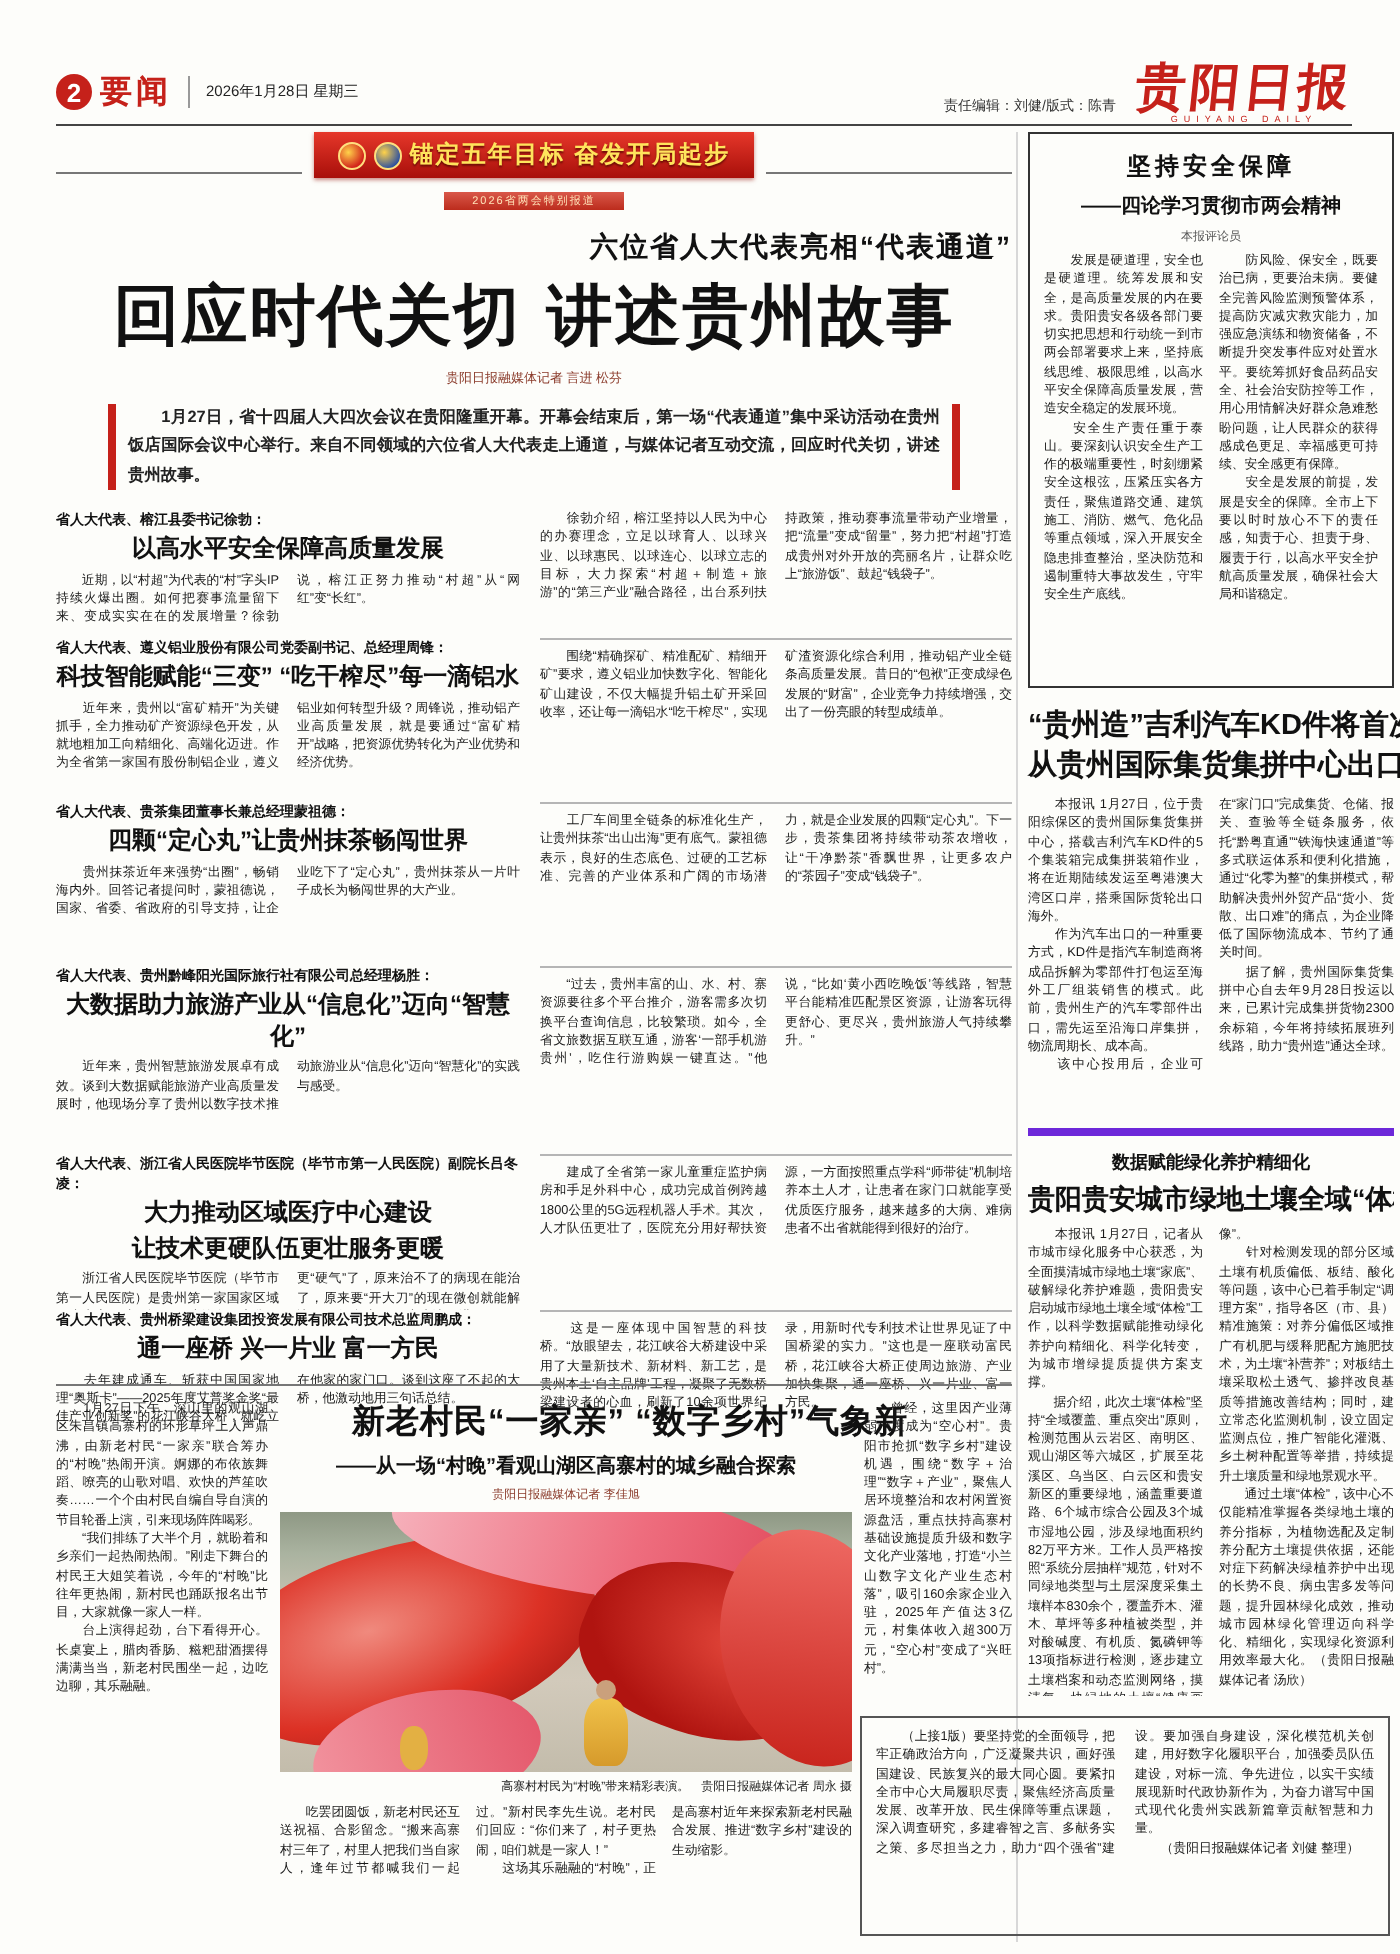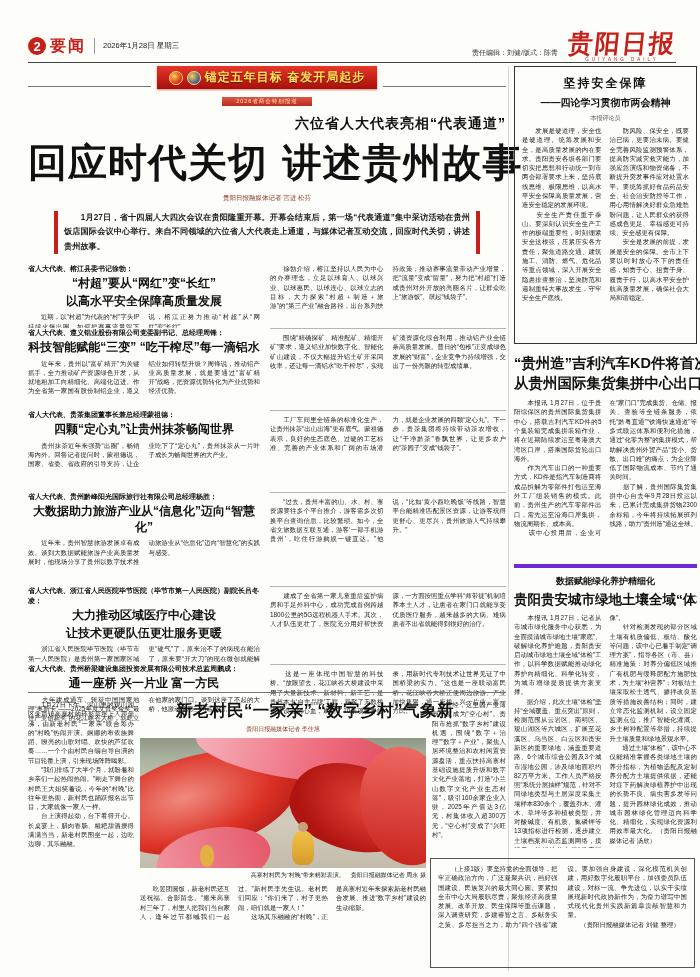--- a/index.html
+++ b/index.html
@@ -31,21 +31,21 @@
                background:linear-gradient(180deg,#e6372a,#a80f0a);padding:3px 12px;
                box-shadow:0 1px 2px rgba(150,20,10,.5);}
   .emblem{width:12px;height:12px;border-radius:50%;display:inline-block;border:1px solid #ffdf7e;}
   .emb1{background:radial-gradient(circle at 35% 35%,#ffd24a,#d3261b 70%);}
   .emb2{background:radial-gradient(circle at 35% 35%,#ffd24a,#2b4fa0 75%);}
   .banner-title{font-size:12px;font-weight:900;color:#ffe45c;letter-spacing:1px;
                 text-shadow:0 1px 1px #6d0c05;white-space:nowrap;}
   .banner-sub{display:inline-block;background:linear-gradient(180deg,#d9584a,#bc2c1d);
               color:#ffe2b8;font-size:5.5px;padding:1px 14px;margin-top:1px;letter-spacing:1px;}
   .kicker{text-align:right;font-size:14px;font-weight:900;margin-top:8px;letter-spacing:1px;}
-  .headline{text-align:center;font-size:39px;font-weight:900;letter-spacing:1px;margin-top:3px;
+  .headline{text-align:center;font-size:33px;font-weight:900;letter-spacing:1px;margin-top:3px;
             font-family:"DejaVu Sans",sans-serif;white-space:nowrap;}
   .byline{text-align:center;font-size:6.5px;color:#8a3a2a;margin-top:4px;}
   .intro{position:relative;margin:6px 26px 0 26px;padding:2px 10px;font-size:8.2px;line-height:1.75;
          text-align:justify;font-weight:bold;color:#222;white-space:pre-line;}
   .intro:before,.intro:after{content:"";position:absolute;top:2px;bottom:2px;width:4px;background:#c5211a;}
   .intro:before{left:0;} .intro:after{right:0;}
 
   .sections{margin-top:8px;}
   .sec-row{display:flex;gap:10px;overflow:hidden;}
   .sec-left{width:232px;display:flex;flex-direction:column;}
@@ -145,21 +145,20 @@
     <div class="kicker">六位省人大代表亮相“代表通道”</div>
     <div class="headline">回应时代关切 讲述贵州故事</div>
     <div class="byline">贵阳日报融媒体记者 言进 松芬</div>
     <div class="intro">　　1月27日，省十四届人大四次会议在贵阳隆重开幕。开幕会结束后，第一场“代表通道”集中采访活动在贵州饭店国际会议中心举行。来自不同领域的六位省人大代表走上通道，与媒体记者互动交流，回应时代关切，讲述贵州故事。</div>
 
     <div class="sections">
 
       <div class="sec-row h64">
         <div class="sec-left">
           <div class="sec-lead">省人大代表、榕江县委书记徐勃：</div>
-          <div class="sec-title">“村超”要从“网红”变“长红”</div>
           <div class="sec-title">以高水平安全保障高质量发展</div>
           <div class="small-body sec-body">　　近期，以“村超”为代表的“村”字头IP持续火爆出圈。如何把赛事流量留下来、变成实实在在的发展增量？徐勃说，榕江正努力推动“村超”从“网红”变“长红”。</div>
         </div>
         <div class="sec-right">
             <div class="small-body">　　徐勃介绍，榕江坚持以人民为中心的办赛理念，立足以球育人、以球兴业、以球惠民、以球连心、以球立志的目标，大力探索“村超＋制造＋旅游”的“第三产业”融合路径，出台系列扶持政策，推动赛事流量带动产业增量，把“流量”变成“留量”，努力把“村超”打造成贵州对外开放的亮丽名片，让群众吃上“旅游饭”、鼓起“钱袋子”。</div>
           </div>
       </div>
 
       <div class="sec-row h82">
         <div class="sec-left">
@@ -255,20 +254,21 @@
 
   </div>
 
   <div class="gala">
     <div class="gala-leftcol small-body">　　1月27日下午，深山里的观山湖区朱昌镇高寨村的环形草坪上人声鼎沸，由新老村民“一家亲”联合筹办的“村晚”热闹开演。婀娜的布依族舞蹈、嘹亮的山歌对唱、欢快的芦笙吹奏……一个个由村民自编自导自演的节目轮番上演，引来现场阵阵喝彩。
 　　“我们排练了大半个月，就盼着和乡亲们一起热闹热闹。”刚走下舞台的村民王大姐笑着说，今年的“村晚”比往年更热闹，新村民也踊跃报名出节目，大家就像一家人一样。
 　　台上演得起劲，台下看得开心。长桌宴上，腊肉香肠、糍粑甜酒摆得满满当当，新老村民围坐一起，边吃边聊，其乐融融。</div>
 
     <div class="gala-center">
       <div class="gala-headline">新老村民“一家亲” “数字乡村”气象新</div>
+      <div class="gala-subtitle">——从一场“村晚”看观山湖区高寨村的城乡融合探索</div>
       <div class="gala-byline">贵阳日报融媒体记者 李佳旭</div>
 
       <div class="photo">
         <div class="blob f1"></div>
         <div class="blob f2"></div>
         <div class="blob f3"></div>
         <div class="blob f4"></div>
         <div class="blob f5"></div>
         <div class="blob perf"></div>
         <div class="blob perf-head"></div>

